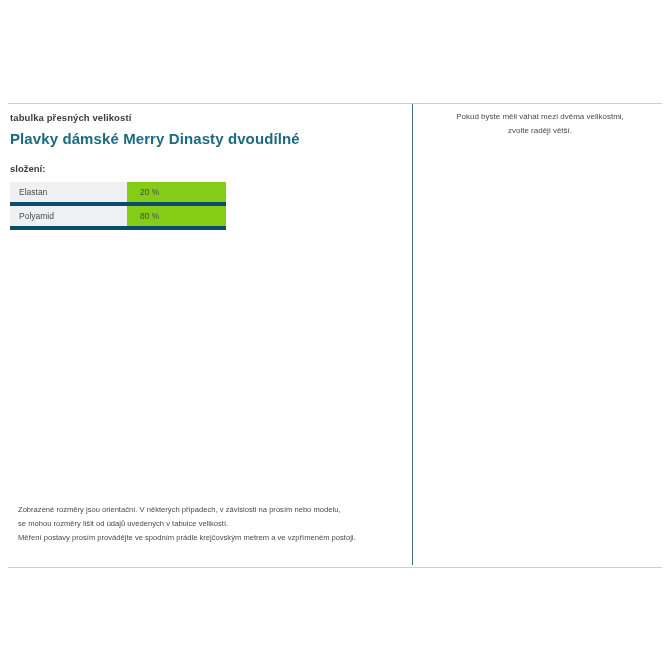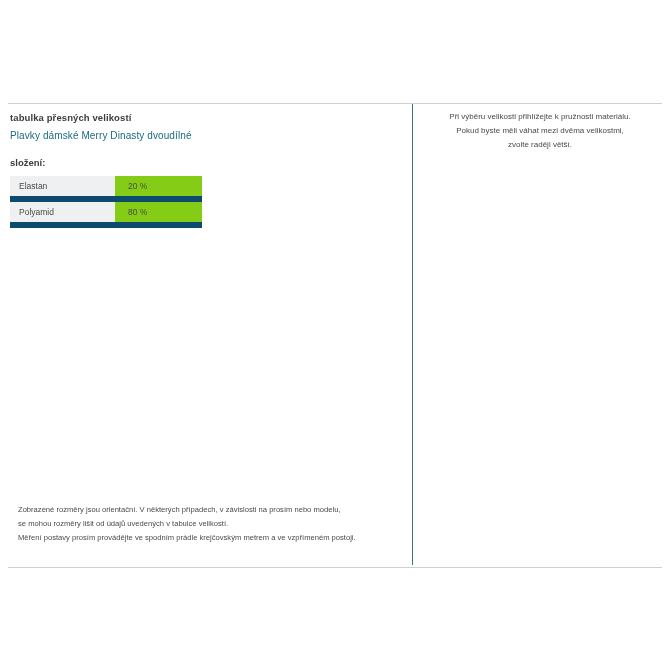--- a/index.html
+++ b/index.html
@@ -48,41 +48,41 @@
     width: 380px;
   }
   .kicker {
     font-size: 9.5px;
     font-weight: bold;
     color: #3c3c3c;
     letter-spacing: 0.1px;
     margin: 0 0 7px 0;
   }
   .title {
-    font-size: 10px;
-    font-weight: normal;
+    font-size: 15px;
+    font-weight: bold;
     color: #1a6b80;
     margin: 0 0 16px 0;
     letter-spacing: 0.1px;
   }
   .compo-label {
     font-size: 9.5px;
     font-weight: bold;
     color: #3c3c3c;
     margin: 8px 0 8px 0;
   }
   table.compo {
     border-collapse: collapse;
     font-size: 8.5px;
     color: #4a4a4a;
   }
   table.compo td {
-    padding: 5px 4px 5px 9px;
+    padding: 5px 16px 5px 9px;
     vertical-align: middle;
-    border-bottom: 6px solid #0c4a6e;
+    border-bottom: 4px solid #0c4a6e;
   }
   table.compo td.mat {
     background: #eef0f2;
     width: 92px;
   }
   table.compo td.val {
     background: #84cc16;
     width: 70px;
     padding-left: 13px;
   }
@@ -141,18 +141,17 @@
     </table>
   </div>
 
   <div class="footnote">
     <p>Zobrazené rozměry jsou orientační. V některých případech, v závislosti na prosím nebo modelu,</p>
     <p>se mohou rozměry lišit od údajů uvedených v tabulce velikostí.</p>
     <p>Měření postavy prosím provádějte ve spodním prádle krejčovským metrem a ve vzpřímeném postoji.</p>
   </div>
 
   <div class="right-col">
-    <p>Při výběru velikosti přihlížejte k pružnosti materiálu.</p>
     <p>Pokud byste měli váhat mezi dvěma velikostmi,</p>
     <p>zvolte raději větší.</p>
   </div>
 
 </div>
 
 </body></html>

